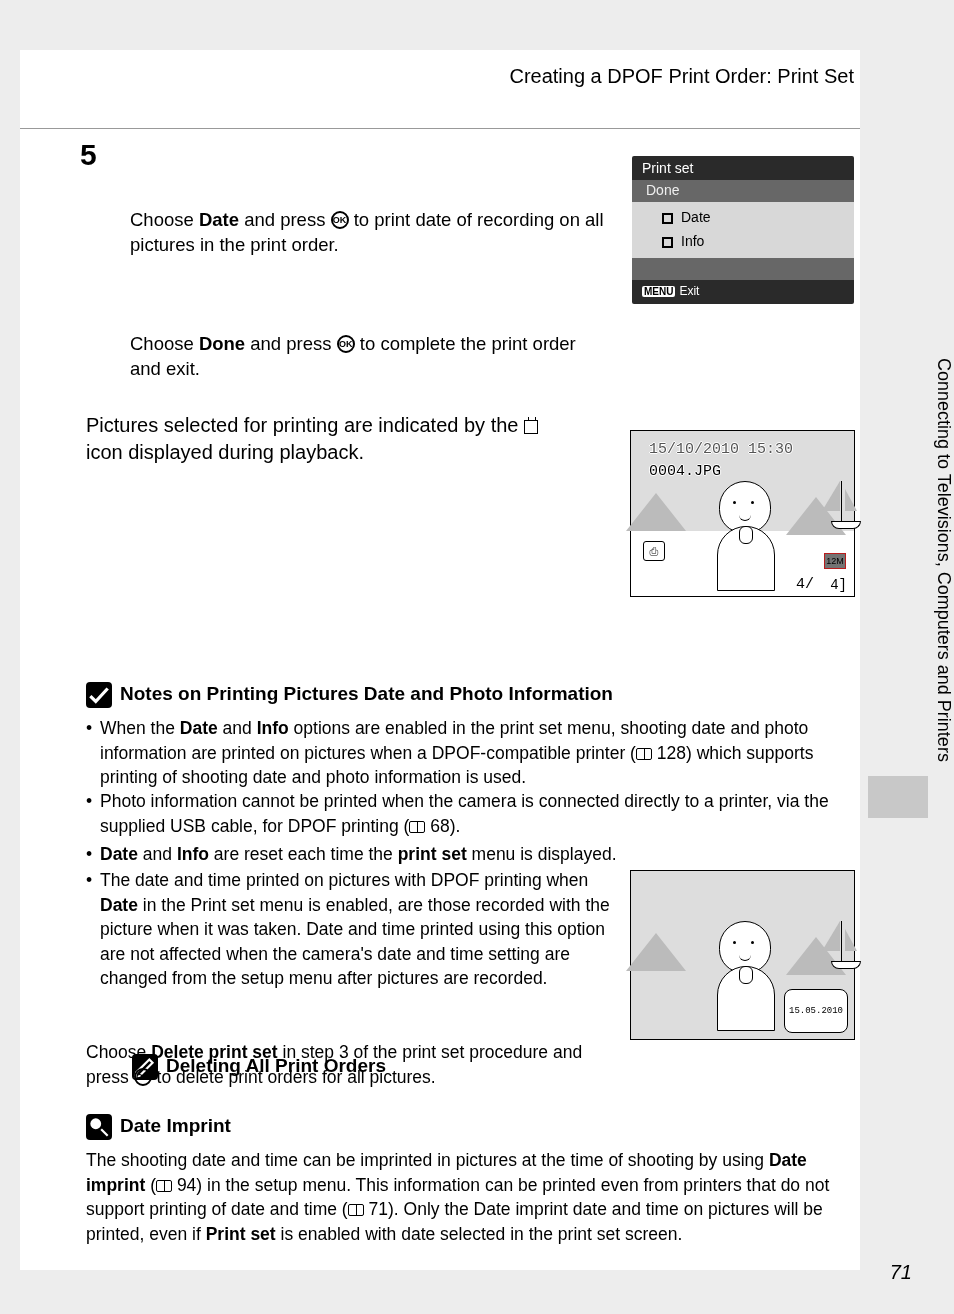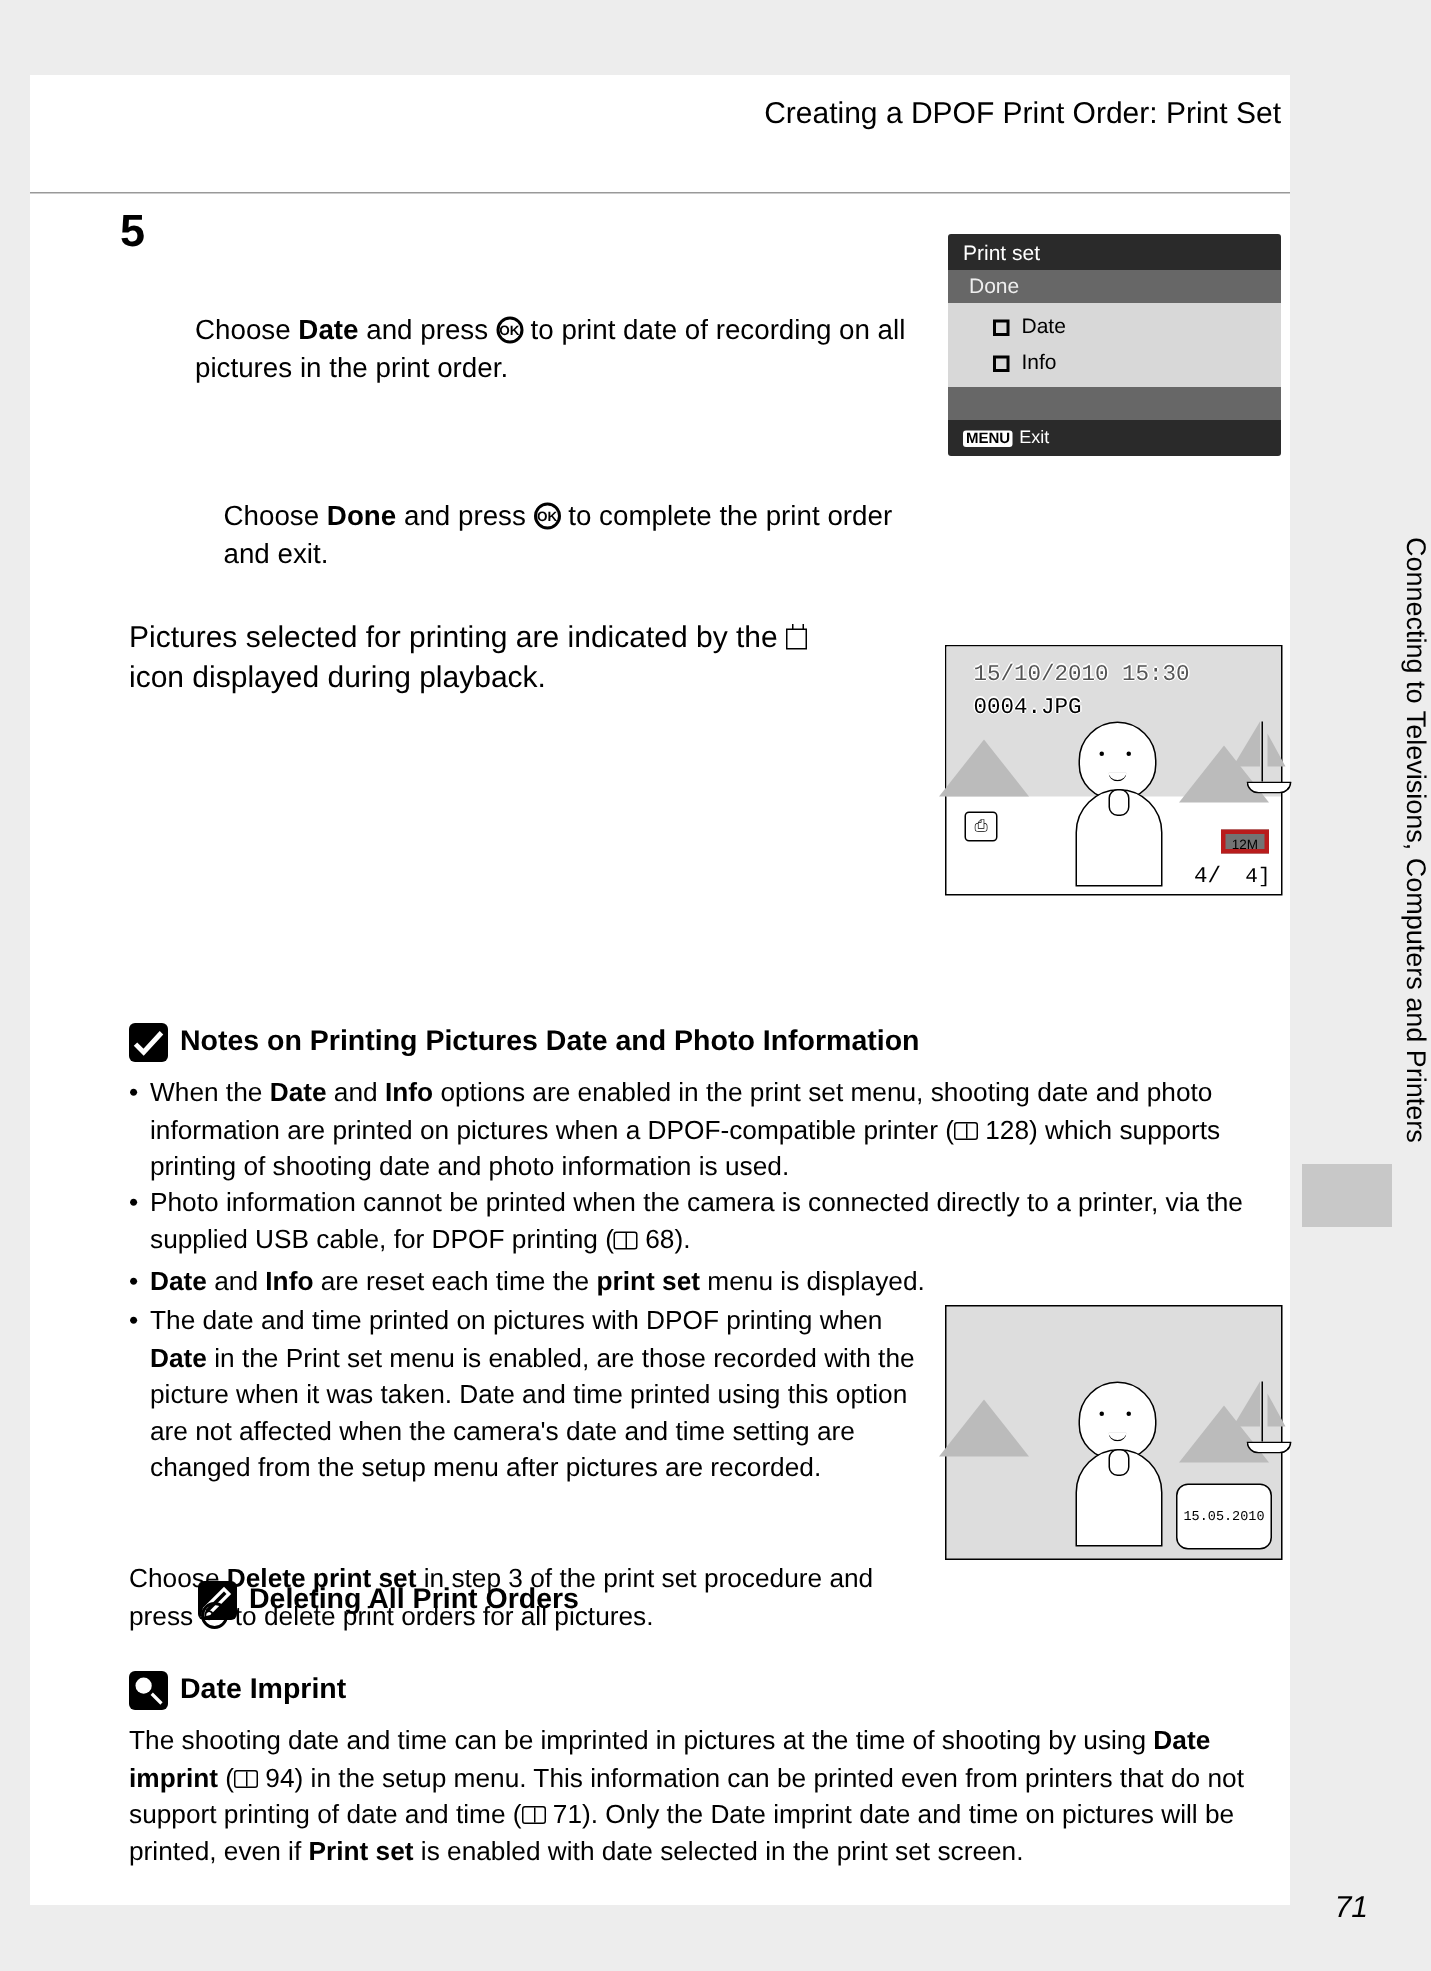--- a/index.html
+++ b/index.html
@@ -59,21 +59,21 @@
   }
   .body-para {
     position: absolute;
     left: 130px;
     font-size: 18.5px;
     line-height: 1.35;
     width: 475px;
   }
   .p1 { top: 208px; }
   .p2 { top: 248px; width: 460px; }
-  .p3 { top: 332px; width: 470px; margin-left: 19px; }
+  .p3 { top: 332px; width: 470px; }
   .p4 { position:absolute; left:86px; top:412px; width:460px; font-size:20px; line-height:1.35; }
   .bold { font-weight: 700; }
   
   .ok-icon {
     display:inline-flex; width:18px; height:18px; border:2px solid #000; border-radius:50%;
     align-items:center; justify-content:center; font-size:9px; font-weight:700; vertical-align:middle;
     transform: translateY(-1px);
   }
   .print-icon-inline {
     display:inline-block; width:14px; height:14px; border:1px solid #000; vertical-align:middle;
@@ -107,21 +107,21 @@
   
   .lcd2 {
     position:absolute; left:630px; top:430px; width:225px; height:167px; background:#fff; border:1px solid #000;
   }
   .lcd2-sky { position:absolute; left:0; top:0; width:100%; height:100px; background:#ddd; }
   .lcd2 .txt1 { position:absolute; left:18px; top:10px; font-family: "Courier New", monospace; font-size:15px; color:#555;
     text-shadow: -1px 0 #fff, 1px 0 #fff, 0 -1px #fff, 0 1px #fff; }
   .lcd2 .txt2 { position:absolute; left:18px; top:32px; font-family: "Courier New", monospace; font-size:15px; color:#000000;
     text-shadow: -1px 0 #fff, 1px 0 #fff, 0 -1px #fff, 0 1px #fff; }
   .lcd2 .indicator { position:absolute; left:12px; top:110px; width:22px; height:20px; border:1px solid #000; background:#fff; border-radius:3px; font-size:11px; text-align:center; line-height:18px; }
-  .lcd2 .res { position:absolute; right:8px; top:140px; width:32px; height:16px; border:3px solid #b91c1c; font-size:9px; text-align:center; line-height:14px; background:#737373; }
+  .lcd2 .res { position:absolute; right:8px; top:140px; width:22px; height:16px; border:1px solid #b91c1c; font-size:9px; text-align:center; line-height:14px; background:#737373; }
   .lcd2 .count2 { position:absolute; right:7px; bottom: 3px; font-family:"Courier New", monospace; font-size:14px; }
   .lcd2 .cnt-a { position:absolute; right:40px; bottom:3px; font-family:"Courier New", monospace; font-size:15px; }
 
   
   .person { position:absolute; left:68px; top:40px; width:95px; height:125px; }
   .person .head { position:absolute; left:20px; top:10px; width:52px; height:52px; border:1.5px solid #000; border-radius:50% 50% 45% 45%; background:#fff; }
   .person .hair { position:absolute; left:10px; top:0; width:72px; height:60px; border:1.5px solid #000; border-radius:60% 60% 30% 30%; background:#fff; z-index:-1; }
   .person .eye1 { position:absolute; left:34px; top:30px; width:3px; height:3px; background:#000; border-radius:50%; }
   .person .eye2 { position:absolute; left:52px; top:30px; width:3px; height:3px; background:#000; border-radius:50%; }
   .person .mouth { position:absolute; left:40px; top:44px; width:12px; height:6px; border-bottom:1.5px solid #000; border-radius:0 0 10px 10px; }

